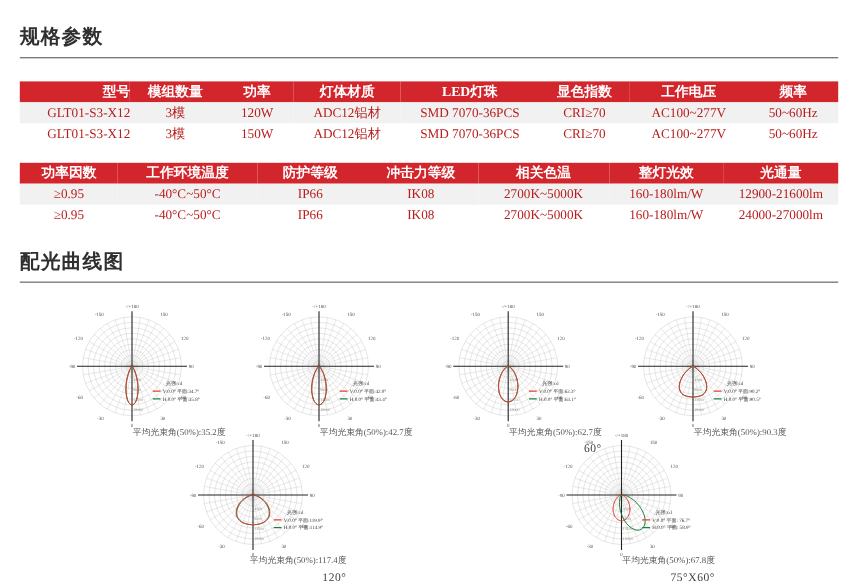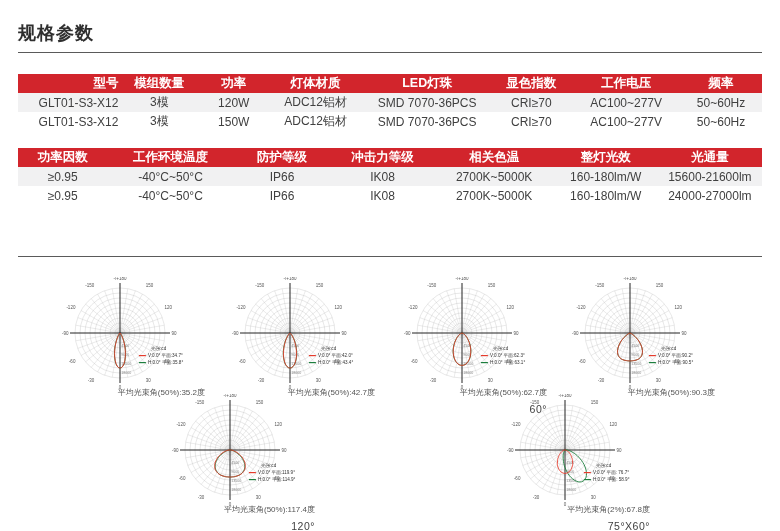--- a/index.html
+++ b/index.html
@@ -1,24 +1,24 @@
 <!DOCTYPE html>
 <html style="--accent: #d2252c;"><head>
 <meta charset="utf-8">
 <style>
   html,body{margin:0;padding:0;background:#fff;width:780px;height:531px;overflow:hidden;
     font-family:"Liberation Sans","DejaVu Sans",sans-serif;}
-  .page{position:relative;width:780px;height:487px;background:#fff;}
+  .page{position:relative;width:780px;height:487px;background:#fff;font-family:Liberation Serif, serif;}
   .sec-title{position:absolute;left:18px;margin:0;font-size:18px;font-weight:700;
     color:#2f2f2f;letter-spacing:1px;}
   .rule{position:absolute;left:18px;width:744px;height:0;border-top:1px solid #5a5a5a;}
   table.spec{position:absolute;left:18px;width:744px;border-collapse:collapse;table-layout:fixed;}
   table.spec th{background:var(--accent,#d2252c);color:#fff;font-size:12.5px;font-weight:700;
     height:19px;padding:0;text-align:center;}
-  table.spec td{font-size:12px;color:#404040;height:19px;padding:0;text-align:center;}
+  table.spec td{font-size:12px;color:#b91c1c;height:19px;padding:0;text-align:center;}
   table.spec tr.r0 td{background:#f1f1f2;}
   table.t1 th:first-child, table.t1 td:first-child{text-align:right;padding-left:10px;}
   figure.chart{position:absolute;width:170px;margin:0;text-align:right;}
   figure.chart svg{display:block;margin:0 auto;}
   .cap{font-size:8px;color:#555;line-height:1;margin-top:-2px;}
   .deg{font-size:10.5px;color:#3f3f3f;letter-spacing:.5px;margin-top:6px;}
 </style>
 </head>
 <body>
 
@@ -96,34 +96,35 @@
         </tr>
       </thead>
       <tbody>
         <tr class="r0">
           <td>≥0.95</td>
           <td>-40°C~50°C</td>
           <td>IP66</td>
           <td>IK08</td>
           <td>2700K~5000K</td>
           <td>160-180lm/W</td>
-          <td>15600-21600lm</td>
+          <td>12900-21600lm</td>
         </tr>
         <tr class="r1">
           <td>≥0.95</td>
           <td>-40°C~50°C</td>
           <td>IP66</td>
           <td>IK08</td>
           <td>2700K~5000K</td>
           <td>160-180lm/W</td>
           <td>24000-27000lm</td>
         </tr>
       </tbody>
     </table>
 
+  <h2 class="sec-title" style="top:226px">配光曲线图</h2>
   <div class="rule" style="top:256px"></div>
 
   <figure class="chart" style="left:35px;top:277px">
     <div>
         <svg width="170" height="114" viewBox="0 0 170 114">
           <circle cx="85" cy="56" r="5.0" fill="none" stroke="#bcbcbc" stroke-width="0.35"></circle>
           <circle cx="85" cy="56" r="10.0" fill="none" stroke="#bcbcbc" stroke-width="0.35"></circle>
           <circle cx="85" cy="56" r="15.0" fill="none" stroke="#bcbcbc" stroke-width="0.35"></circle>
           <circle cx="85" cy="56" r="20.0" fill="none" stroke="#bcbcbc" stroke-width="0.35"></circle>
           <circle cx="85" cy="56" r="25.0" fill="none" stroke="#bcbcbc" stroke-width="0.35"></circle>
@@ -459,17 +460,17 @@
           <text x="86.2" y="96.5" font-size="3.6" fill="#888">18000</text>
           <path d="M85,56 L84.3,57.0 L84.1,57.3 L84.0,57.8 L83.8,58.3 L83.6,58.9 L83.5,59.7 L83.3,60.6 L83.2,61.7 L83.2,62.9 L83.2,64.3 L83.3,65.9 L83.5,67.6 L83.8,69.5 L84.3,71.5 L85.0,73.5 L85.9,75.7 L86.9,77.8 L88.1,79.8 L89.5,81.8 L91.1,83.5 L92.8,85.1 L94.6,86.3 L96.4,87.2 L98.2,87.8 L99.9,88.0 L101.5,87.8 L103.0,87.2 L104.2,86.2 L105.2,84.9 L106.0,83.3 L106.4,81.5 L106.5,79.4 L106.3,77.3 L105.8,75.0 L105.0,72.8 L104.1,70.6 L102.9,68.5 L101.6,66.6 L100.2,64.8 L98.7,63.1 L97.3,61.7 L95.8,60.5 L94.4,59.4 L93.1,58.6 L91.9,57.8 L90.8,57.3 L89.8,56.8 L88.9,56.5 L88.2,56.3 L87.6,56.1 L87.0,56.0 L86.6,55.9 L86.2,55.9 Z" fill="none" stroke="#1c7e3d" stroke-width="0.9"></path>
           <path d="M85,56 L83.9,56.2 L83.7,56.3 L83.4,56.4 L83.1,56.6 L82.8,56.8 L82.5,57.0 L82.1,57.4 L81.7,57.7 L81.3,58.1 L80.8,58.6 L80.4,59.2 L79.9,59.9 L79.5,60.6 L79.0,61.5 L78.6,62.4 L78.3,63.4 L77.9,64.4 L77.7,65.6 L77.5,66.8 L77.4,68.0 L77.3,69.3 L77.4,70.5 L77.6,71.8 L77.9,73.0 L78.4,74.2 L78.9,75.3 L79.6,76.3 L80.3,77.2 L81.1,78.0 L82.0,78.6 L83.0,79.0 L84.0,79.3 L85.0,79.4 L86.0,79.3 L87.0,79.0 L88.0,78.6 L88.9,78.0 L89.7,77.2 L90.4,76.3 L91.1,75.3 L91.6,74.2 L92.1,73.0 L92.4,71.8 L92.6,70.5 L92.7,69.3 L92.6,68.0 L92.5,66.8 L92.3,65.6 L92.1,64.4 L91.7,63.4 L91.4,62.4 L91.0,61.5 L90.5,60.6 L90.1,59.9 L89.6,59.2 L89.2,58.6 L88.7,58.1 L88.3,57.7 L87.9,57.4 L87.5,57.0 L87.2,56.8 L86.9,56.6 L86.6,56.4 L86.3,56.3 L86.1,56.2 Z" fill="none" stroke="#e53b2c" stroke-width="0.9"></path>
           <text x="115.9" y="73.1" font-size="4.6" fill="#333">光强:cd</text>
           <line x1="103.9" y1="78.6" x2="110.9" y2="78.6" stroke="#e53b2c" stroke-width="1.2"></line>
           <text x="112.9" y="80.1" font-size="4.6" fill="#333">V:0.0° 平面: 76.7°</text>
           <line x1="103.9" y1="85.6" x2="110.9" y2="85.6" stroke="#1c7e3d" stroke-width="1.2"></line>
           <text x="112.9" y="87.1" font-size="4.6" fill="#333">H:0.0° 平面: 58.9°</text>
         </svg>
       </div>
-    <figcaption class="cap">平均光束角(2%):67.8度</figcaption>
+    <figcaption class="cap">平均光束角(50%):67.8度</figcaption>
     <div class="deg">75°X60°</div>
   </figure>
 
 </div>
 
 </body></html>

